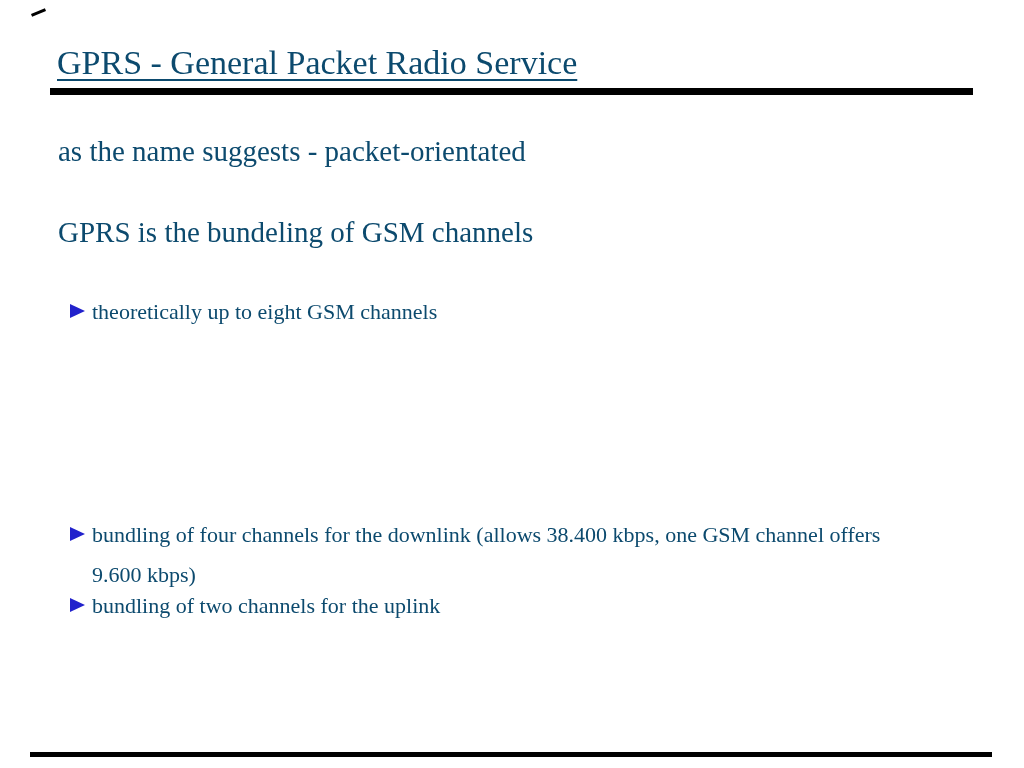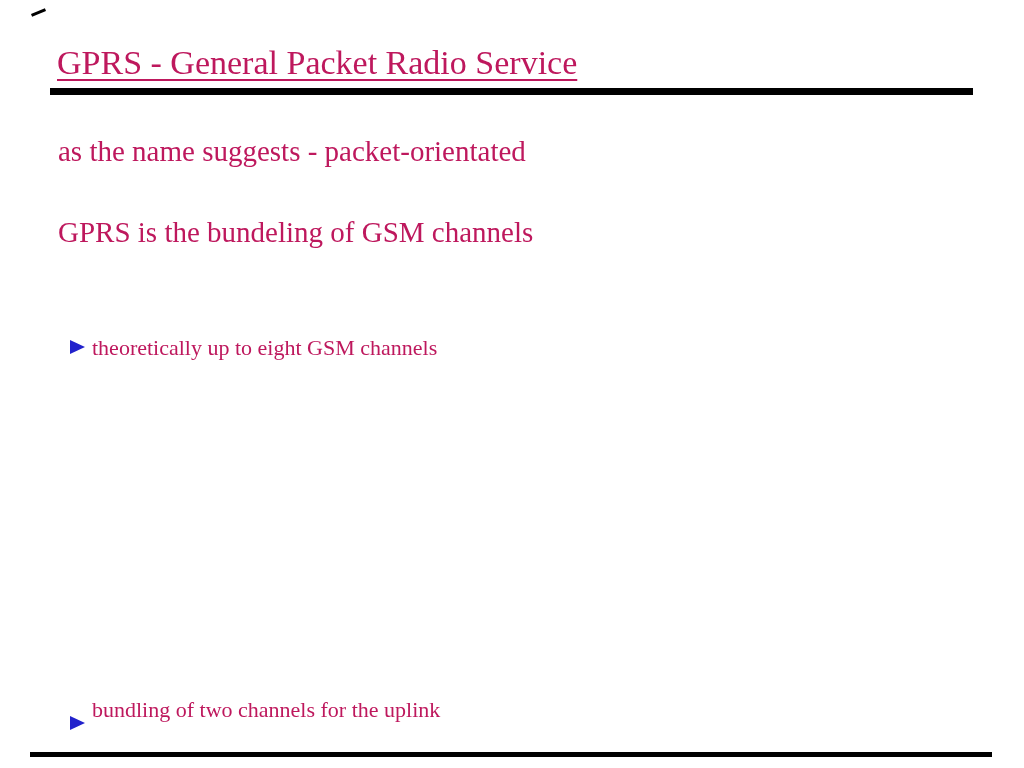--- a/index.html
+++ b/index.html
@@ -7,21 +7,21 @@
     padding: 0;
     background: #ffffff;
   }
   .slide {
     position: relative;
     width: 1024px;
     height: 768px;
     background: #ffffff;
     overflow: hidden;
     font-family: "Liberation Serif", serif;
-    color: #be185d;
+    color: #0c4a6e;
   }
   .slide-title {
     position: absolute;
     left: 57px;
     top: 44px;
     margin: 0;
     font-size: 34px;
     font-weight: normal;
     text-decoration: underline;
     text-decoration-thickness: 2px;
@@ -53,26 +53,25 @@
     white-space: nowrap;
   }
   .intro    { top: 135px; }
   .heading1 { top: 216px; }
   .heading2 { top: 432px; }
   .bullet-row {
     position: absolute;
     left: 70px;
     display: flex;
     align-items: flex-start;
-    margin-top: 36px;
   }
   .b1 { top: 292px; }
   .b2 { top: 360px; }
   .b3 { top: 515px; }
-  .b4 { top: 654px; align-items: flex-end; }
+  .b4 { top: 586px; }
   .bullet-triangle {
     display: inline-block;
     width: 0;
     height: 0;
     border-top: 7px solid transparent;
     border-bottom: 7px solid transparent;
     border-left: 15px solid #2222CC;
     margin-top: 12px;
     margin-right: 7px;
     flex: 0 0 auto;
@@ -106,20 +105,24 @@
 
   <p class="big-line heading1">GPRS is the bundeling of GSM channels</p>
 
   <div class="bullet-row b1">
     <span class="bullet-triangle"></span>
     <span class="bullet-text">theoretically up to eight GSM channels</span>
   </div>
 
 
 
+  <div class="bullet-row b3">
+    <span class="bullet-triangle"></span>
+    <span class="bullet-text">bundling of four channels for the downlink (allows 38.400 kbps, one GSM channel offers 9.600 kbps)</span>
+  </div>
 
   <div class="bullet-row b4">
     <span class="bullet-triangle"></span>
     <span class="bullet-text">bundling of two channels for the uplink</span>
   </div>
 
   <div class="footer-rule"></div>
 
 </div>
 

